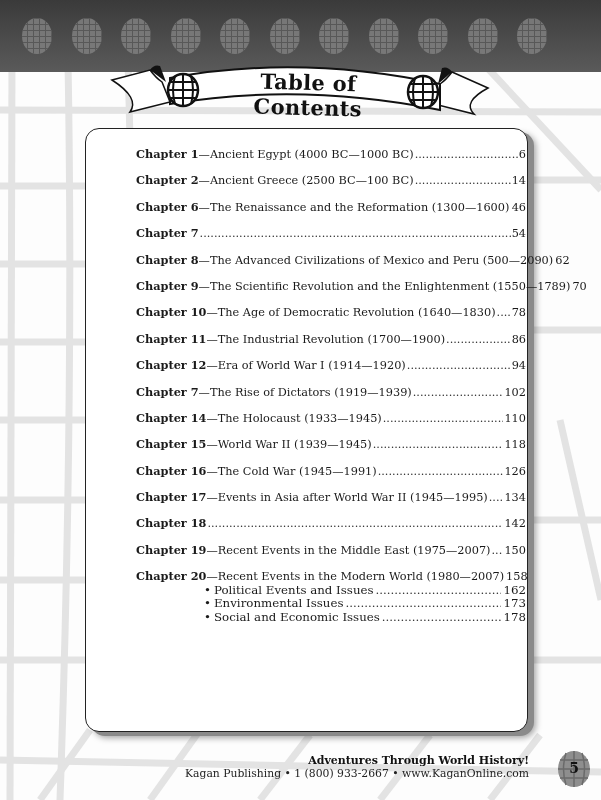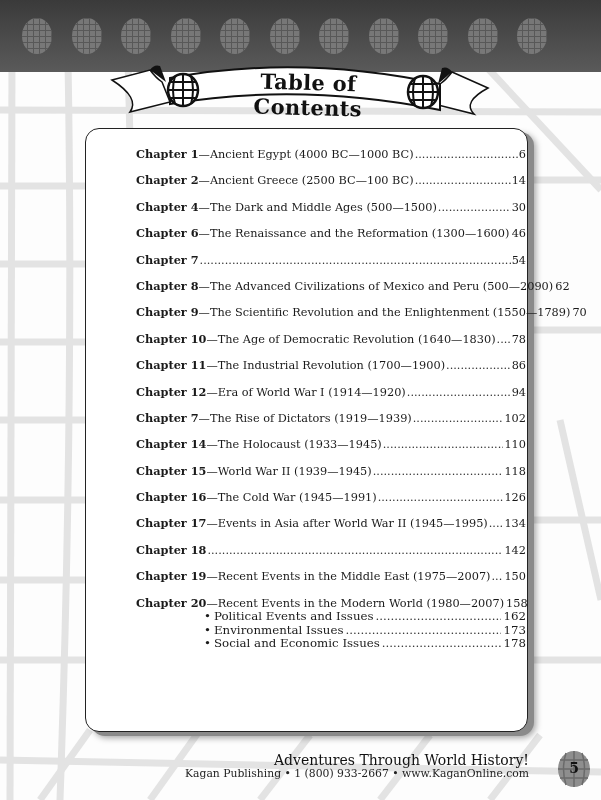--- a/index.html
+++ b/index.html
@@ -43,21 +43,21 @@
   .toc-row .page { text-align: right; }
 
   .sub-list { margin-top: -13px; }
   .sub-row { display: flex; align-items: baseline; font-size: 11.8px; line-height: 13px; height: 13.6px; white-space: nowrap; padding-left: 68px; }
   .sub-row .bullet { width: 10px; }
   .sub-row .dots { flex: 1; overflow: hidden; margin: 0 2px; color: #333; }
   .sub-row .dots::before { content: "...................................................................................................................................................................................."; }
 
   
   .footer { position: absolute; right: 72px; top: 754px; text-align: right; }
-  .footer-title { font-weight: normal; font-size: 14px; line-height: 13px; color: #111; }
+  .footer-title { font-weight: bold; font-size: 11px; line-height: 13px; color: #111; }
   .footer-info { font-size: 10.8px; line-height: 13px; color: #222; }
   .page-badge { position: absolute; left: 557px; top: 750px; width: 34px; height: 38px; }
   .page-badge svg { position: absolute; left: 0; top: 0; }
   .page-num { position: absolute; left: 0; top: 10px; width: 34px; text-align: center; font-weight: bold; font-size: 14px; color: #111; }
 </style>
 </head>
 <body>
 
 <div class="bg-grid">
   <svg width="601" height="800" viewBox="0 0 601 800">
@@ -140,26 +140,20 @@
     <span class="dots"></span>
     <span class="page">6</span>
   </div>
   <div class="toc-row">
     <span class="ch">Chapter 2</span>
     <span class="title">—Ancient Greece (2500 BC—100 BC)</span>
     <span class="dots"></span>
     <span class="page">14</span>
   </div>
   <div class="toc-row">
-    <span class="ch">Chapter 4</span>
-    <span class="title">—The Dark and Middle Ages (500—1500)</span>
-    <span class="dots"></span>
-    <span class="page">30</span>
-  </div>
-  <div class="toc-row">
     <span class="ch">Chapter 6</span>
     <span class="title">—The Renaissance and the Reformation (1300—1600)</span>
     <span class="dots"></span>
     <span class="page">46</span>
   </div>
   <div class="toc-row">
     <span class="ch">Chapter 7</span>
     <span class="dots"></span>
     <span class="page">54</span>
   </div>

